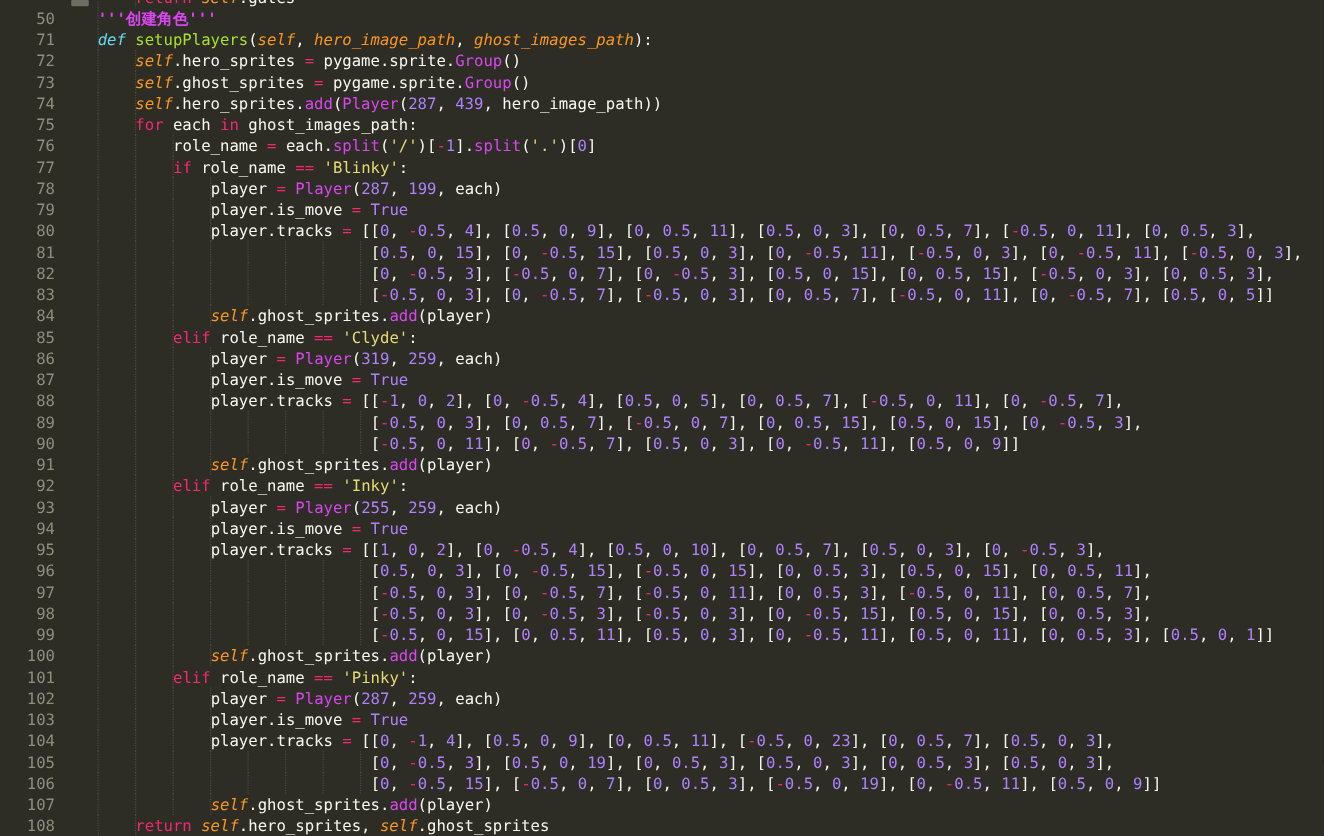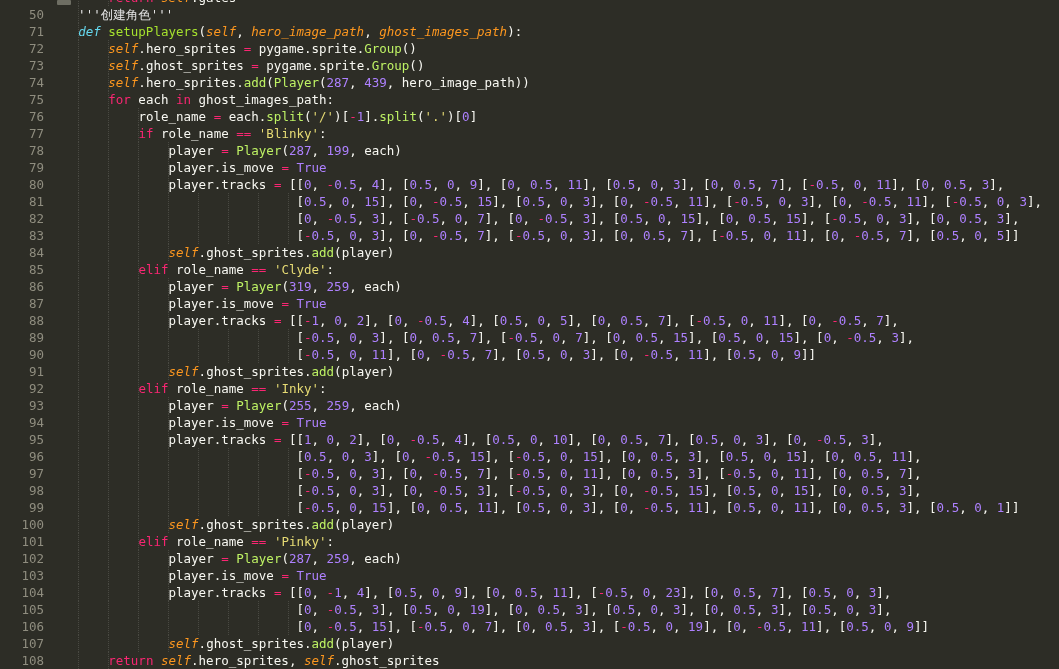--- a/index.html
+++ b/index.html
@@ -39,26 +39,26 @@
     color:#f8f8f2;
   }
   .guide{
     position:absolute;top:0;bottom:0;width:0;
     border-left:1px dotted rgba(248,248,242,0.14);
   }
   
   .w{color:#f8f8f2;}
   .k{color:#f92672;}
   .d{color:#66d9ef;font-style:italic;}
-  .b{color:#bef264;}
+  .b{color:#d946ef;}
   .fn{color:#a6e22e;}
   .o{color:#fd971f;font-style:italic;}
   .n{color:#ae81ff;}
   .s{color:#e6db74;}
-  .c{color:#e5e5e5;}
+  .c{color:#d946ef;font-weight:bold;}
 </style>
 </head>
 <body>
 
 <div class="screen">
   <div class="clip-top" id="clipTop">
       <div class="line"><div class="guide" style="left: 78px;"></div><div class="guide" style="left: 108px;"></div><span class="gutter"></span><span class="code"><span class="w"> </span><span class="w"> </span><span class="w"> </span><span class="w"> </span><span class="w"> </span><span class="w"> </span><span class="w"> </span><span class="w"> </span><span class="k">return</span><span class="w"> </span><span class="o">self</span><span class="w">.</span><span class="w">gates</span></span></div>
     </div>
   <div id="lines">
       <div class="line"><div class="guide" style="left: 78px;"></div><span class="gutter">50</span><span class="code"><span class="c">    '''创建角色'''</span></span></div>

